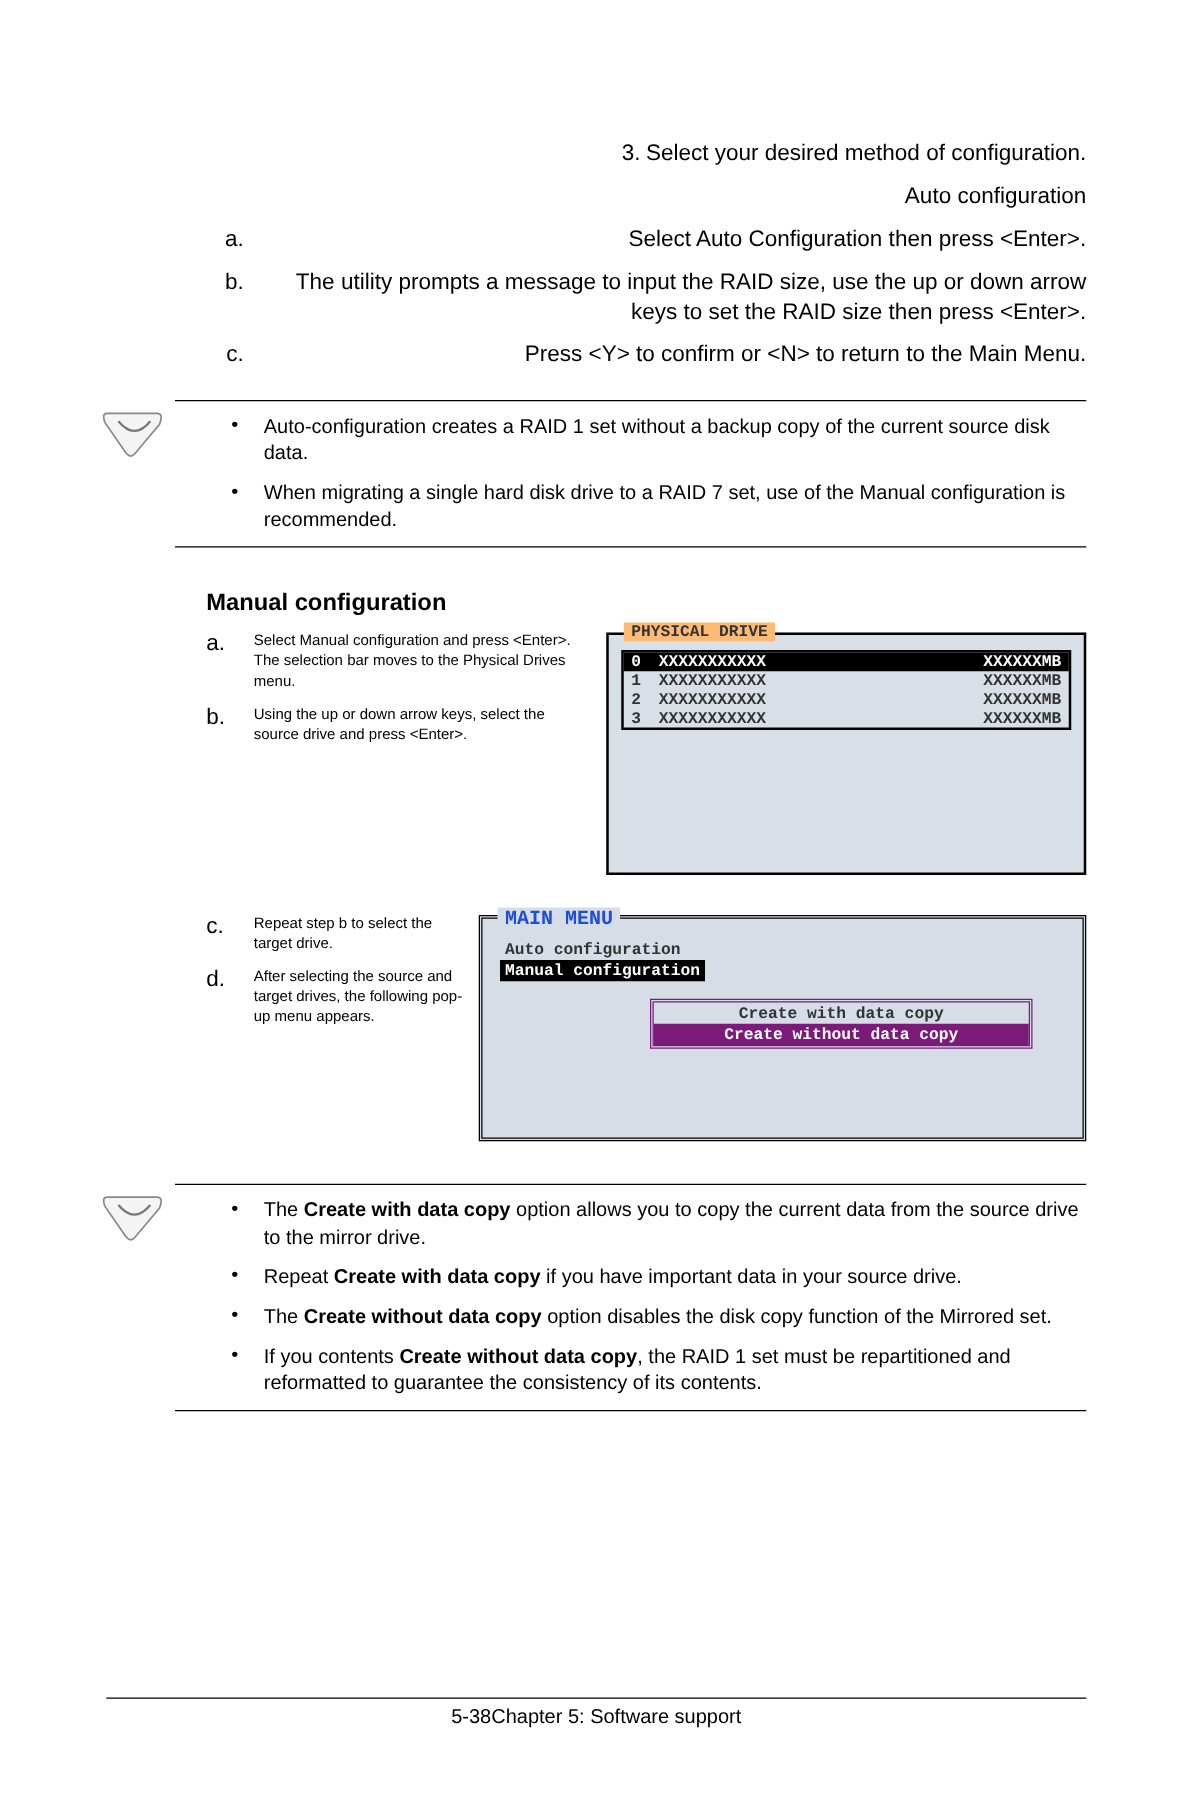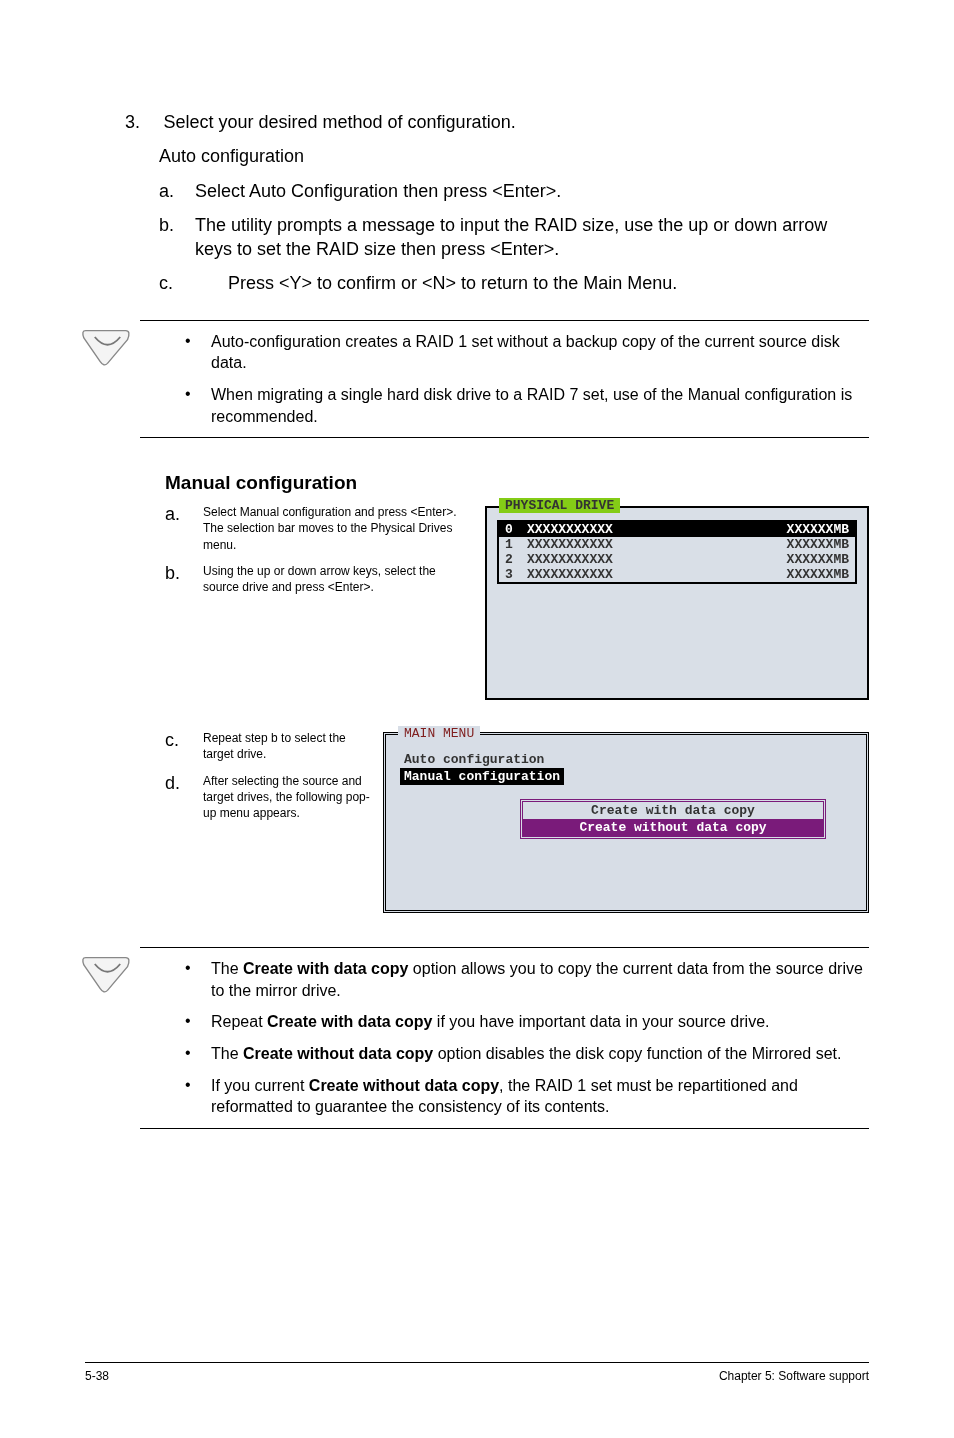--- a/index.html
+++ b/index.html
@@ -29,20 +29,21 @@
     width: 36px;
     vertical-align: top;
     font-size: 18px;
   }
   .body-text {
     font-size: 18px;
     line-height: 1.35;
   }
   .step3-block {
     margin-left: 40px;
+    text-align: right;
   }
   .para {
     margin-bottom: 10px;
   }
   .note-icon {
     width: 55px;
     height: 40px;
     display: inline-block;
     vertical-align: top;
   }
@@ -114,21 +115,21 @@
     background: #d9dfe7;
     width: 380px;
     height: 190px;
     position: relative;
     margin-top: 2px;
   }
   .phys-title {
     position: absolute;
     top: -10px;
     left: 12px;
-    background: #84cc16;
+    background: #fdba74;
     padding: 0 6px;
     font-family: "Courier New", monospace;
     font-weight: bold;
     font-size: 13px;
     color: #333;
   }
   .phys-inner {
     border: 2px solid #000;
     margin: 12px 10px 10px 10px;
     background: #d9dfe7;
@@ -159,23 +160,23 @@
     position: relative;
     margin-top: 2px;
   }
   .menu-title {
     position: absolute;
     top: -9px;
     left: 12px;
     background: #d7dde6;
     padding: 0 6px;
     font-family: "Courier New", monospace;
-    font-weight: normal;
-    font-size: 13px;
-    color: #7f1d1d;
+    font-weight: bold;
+    font-size: 16px;
+    color: #1d4ed8;
   }
   .menu-inner {
     padding: 16px 14px 10px 14px;
     font-family: "Courier New", monospace;
     font-weight: bold;
     font-size: 13px;
   }
   .menu-item {
     color: #333;
     padding: 1px 4px;
@@ -204,22 +205,22 @@
     color: #fff;
   }
 
   .footer {
     position: absolute;
     bottom: 55px;
     left: 85px;
     right: 85px;
     border-top: 1px solid #000;
     display: flex;
-    justify-content: space-between;
-    font-size: 12px;
+    justify-content: center;
+    font-size: 16px;
     padding-top: 6px;
   }
 </style>
 </head>
 <body>
 
 <div class="page">
 
   <div class="step3-block">
     <div class="para">
@@ -352,21 +353,21 @@
       </div>
       <div class="bullet-row">
         <div class="bullet">•</div>
         <div class="bullet-text">
           <span>The </span><b>Create without data copy</b><span> option disables the disk copy function of the Mirrored set.</span>
         </div>
       </div>
       <div class="bullet-row">
         <div class="bullet">•</div>
         <div class="bullet-text">
-          <span>If you current </span><b>Create without data copy</b><span>, the RAID 1 set must be repartitioned and reformatted to guarantee the consistency of its contents.</span>
+          <span>If you contents </span><b>Create without data copy</b><span>, the RAID 1 set must be repartitioned and reformatted to guarantee the consistency of its contents.</span>
         </div>
       </div>
     </div>
   </div>
 
   <div class="footer">
     <span>5-38</span>
     <span>Chapter 5: Software support</span>
   </div>
 

